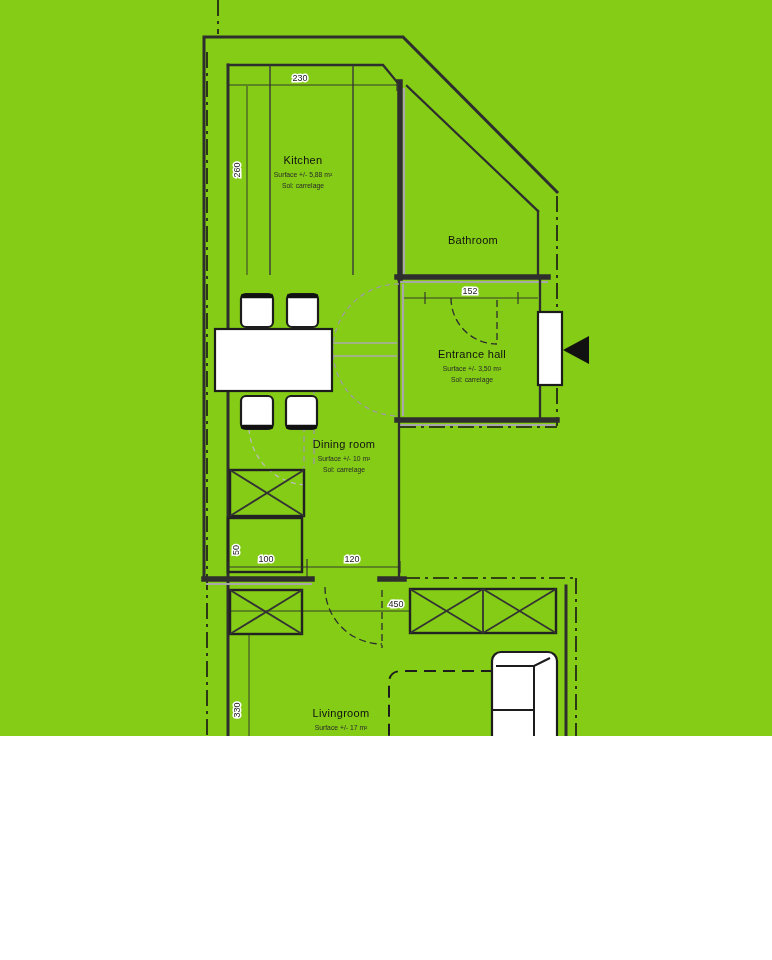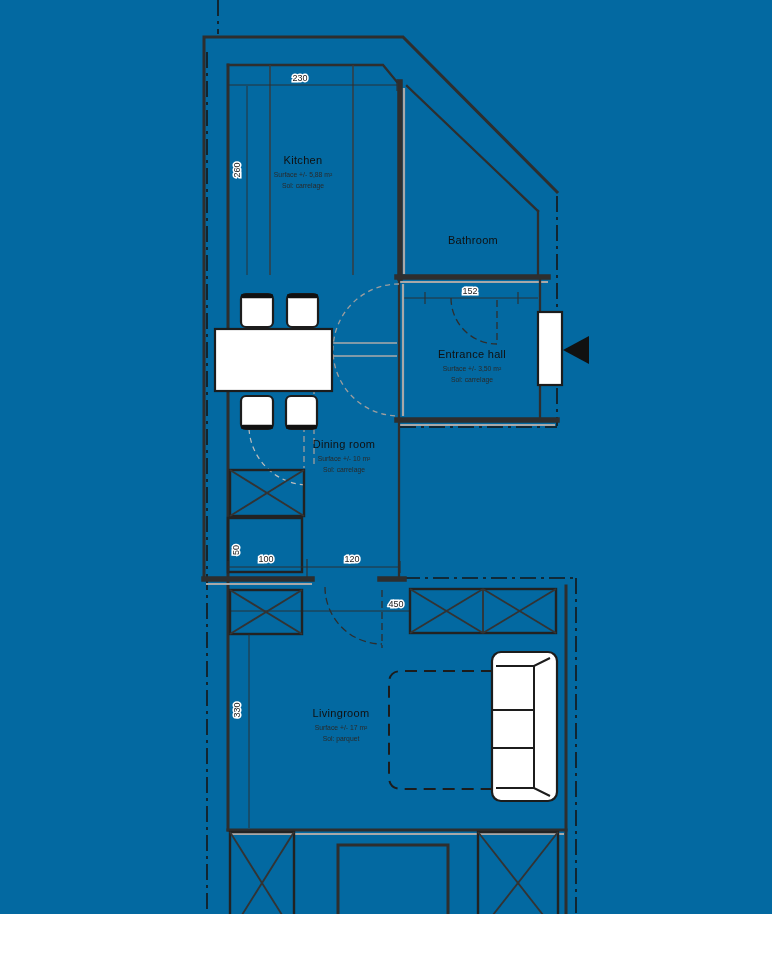--- a/index.html
+++ b/index.html
@@ -1,16 +1,16 @@
 <!DOCTYPE html>
 <html><head>
 <meta charset="utf-8">
 <style>
   html,body{margin:0;padding:0;background:#ffffff;}
-  .stage{position:relative;width:772px;height:914px;background:#0369a1;overflow:hidden;}
+  .stage{position:relative;width:772px;height:736px;background:#84cc16;overflow:hidden;}
   svg{display:block;}
   .wall{stroke:#2e2e2e;stroke-width:3;fill:none;stroke-linecap:square;}
   .wall-med{stroke:#2e2e2e;stroke-width:2.3;fill:none;stroke-linecap:square;}
   .wall-thick{stroke:#2e2e2e;stroke-width:5.5;fill:none;stroke-linecap:square;}
   .wall-thin{stroke:#3a3a3a;stroke-width:1.4;fill:none;}
   .shadow{stroke:#a8a8a8;stroke-width:2.2;fill:none;}
   .pline{stroke:#161616;stroke-width:1.6;stroke-dasharray:16 5 3 5;fill:none;}
   .dimline{stroke:#2e2e2e;stroke-width:0.9;fill:none;}
   .tick{stroke:#2e2e2e;stroke-width:1.1;}
   .hidden-line{stroke:#9e9e9e;stroke-width:1.3;fill:none;stroke-dasharray:6 4;}

